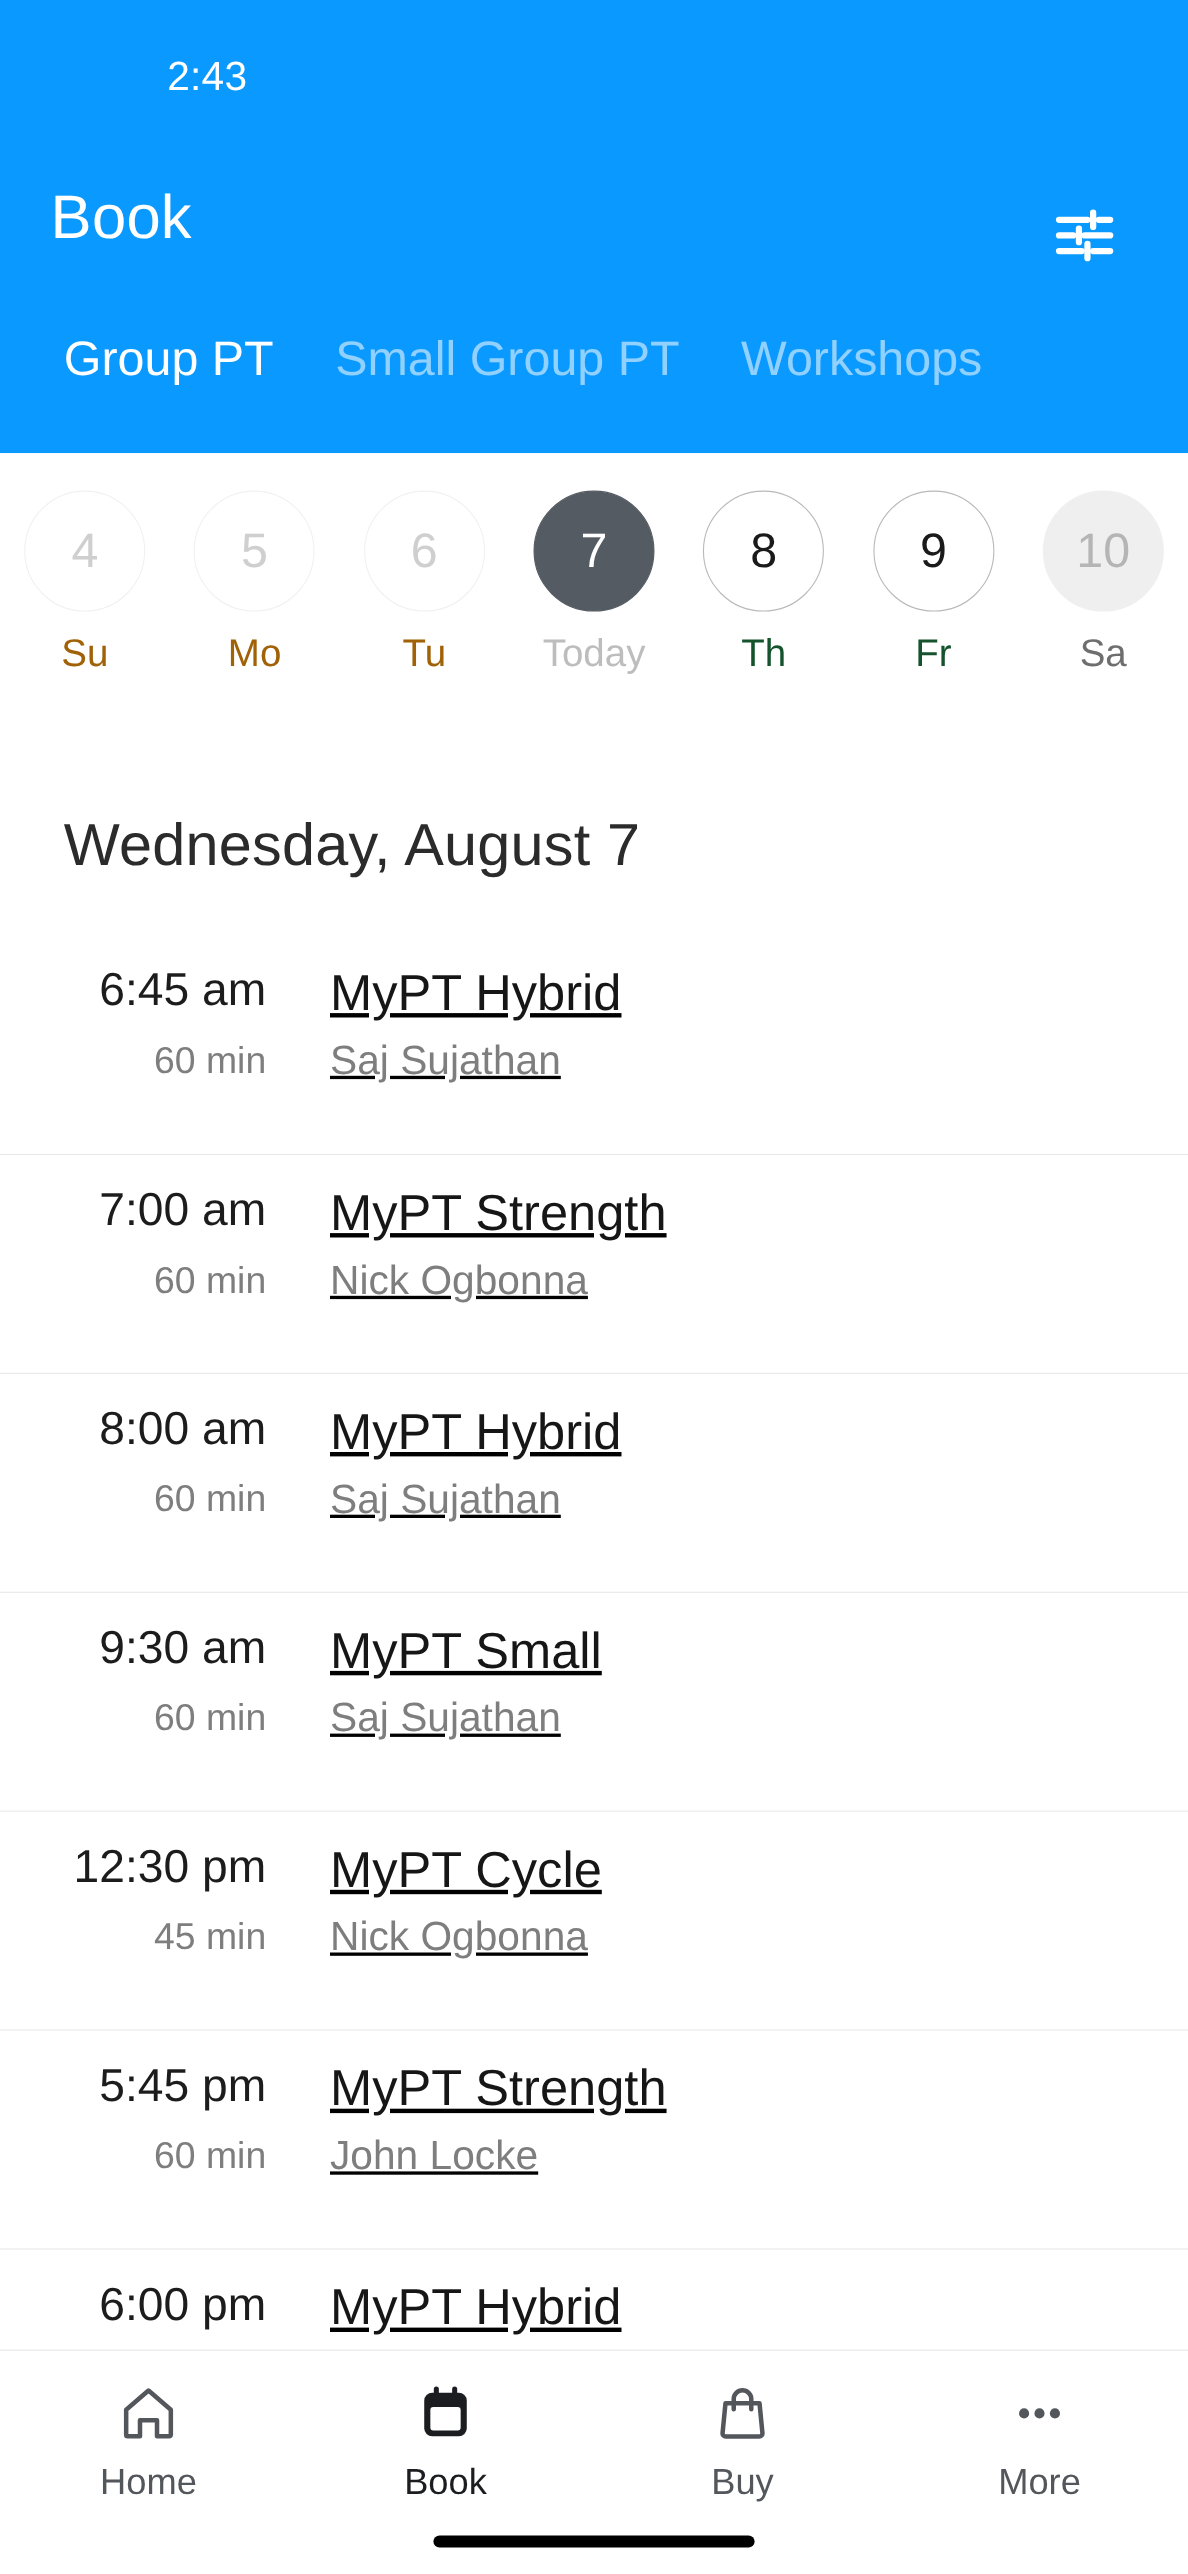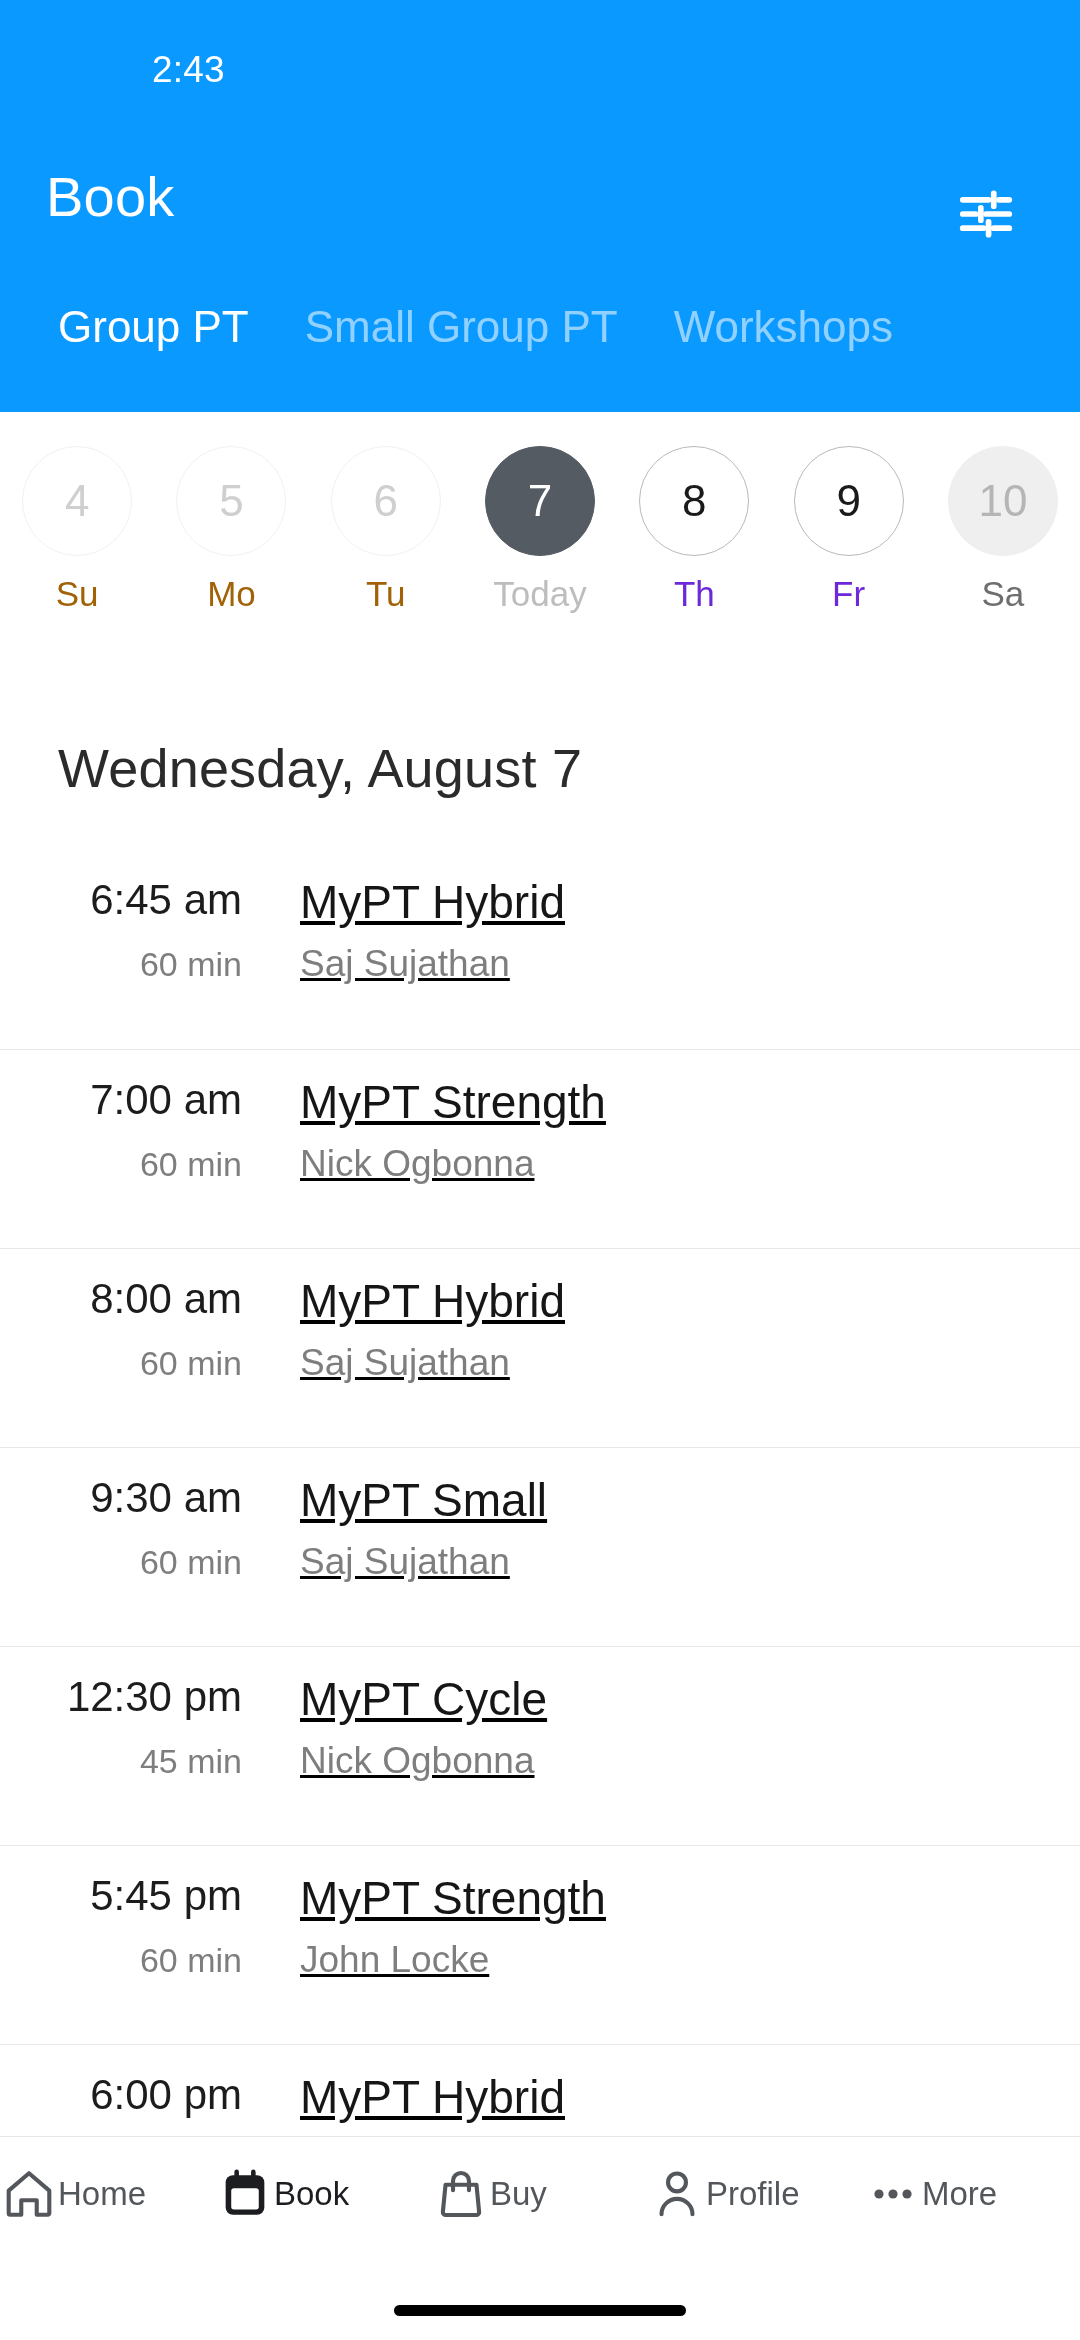--- a/index.html
+++ b/index.html
@@ -145,21 +145,21 @@
   }
   .datecell.muted .datecircle {
     background: #EFEFEF;
     border-color: #EFEFEF;
     color: #B5B5B5;
   }
   .datelabel {
     margin-top: 18px;
     font-size: 35px;
     line-height: 40px;
-    color: #6d28d9;
+    color: #14532d;
   }
   .datecell.past .datelabel { color: #a16207; }
   .datecell.selected .datelabel { color: #BDBDBD; }
   .datecell.muted .datelabel { color: #6E6E6E; }
 
   
   .dayheading {
     position: absolute;
     left: 58px;
     top: 736px;
@@ -239,22 +239,22 @@
     background: #ffffff;
     border-top: 1.6px solid #E6E6E6;
     display: flex;
     align-items: flex-start;
     padding-top: 26px;
     box-sizing: border-box;
   }
   .navitem {
     flex: 1 1 0;
     display: flex;
-    flex-direction: row;
-    align-items: flex-start;
+    flex-direction: column;
+    align-items: center;
     cursor: pointer;
   }
   .navicon {
     height: 62px;
     display: flex;
     align-items: center;
     justify-content: center;
   }
   .navicon svg { display: block; }
   .navlabel {
@@ -460,29 +460,20 @@
     <div class="navitem">
       <div class="navicon">
         <svg width="58" height="58" viewBox="0 0 24 24" fill="none">
           <path d="M5.6 8.2h12.8l1.1 11.2a1.2 1.2 0 0 1-1.2 1.3H5.7a1.2 1.2 0 0 1-1.2-1.3z" stroke="#53575C" stroke-width="1.7" stroke-linejoin="round"></path>
           <path d="M8.7 10.4V6.6a3.3 3.3 0 0 1 6.6 0v3.8" stroke="#53575C" stroke-width="1.7" stroke-linecap="round"></path>
         </svg>
       </div>
       <div class="navlabel">Buy</div>
     </div>
 
-    <div class="navitem">
-      <div class="navicon">
-        <svg width="58" height="58" viewBox="0 0 24 24" fill="none">
-          <circle cx="12" cy="7.2" r="3.7" stroke="#53575C" stroke-width="1.7"></circle>
-          <path d="M5.6 20.4a6.4 6.4 0 0 1 12.8 0" stroke="#53575C" stroke-width="1.7" stroke-linecap="round"></path>
-        </svg>
-      </div>
-      <div class="navlabel">Profile</div>
-    </div>
 
     <div class="navitem">
       <div class="navicon">
         <svg width="58" height="58" viewBox="0 0 24 24" fill="none">
           <circle cx="6.2" cy="12" r="1.9" fill="#53575C"></circle>
           <circle cx="12" cy="12" r="1.9" fill="#53575C"></circle>
           <circle cx="17.8" cy="12" r="1.9" fill="#53575C"></circle>
         </svg>
       </div>
       <div class="navlabel">More</div>

